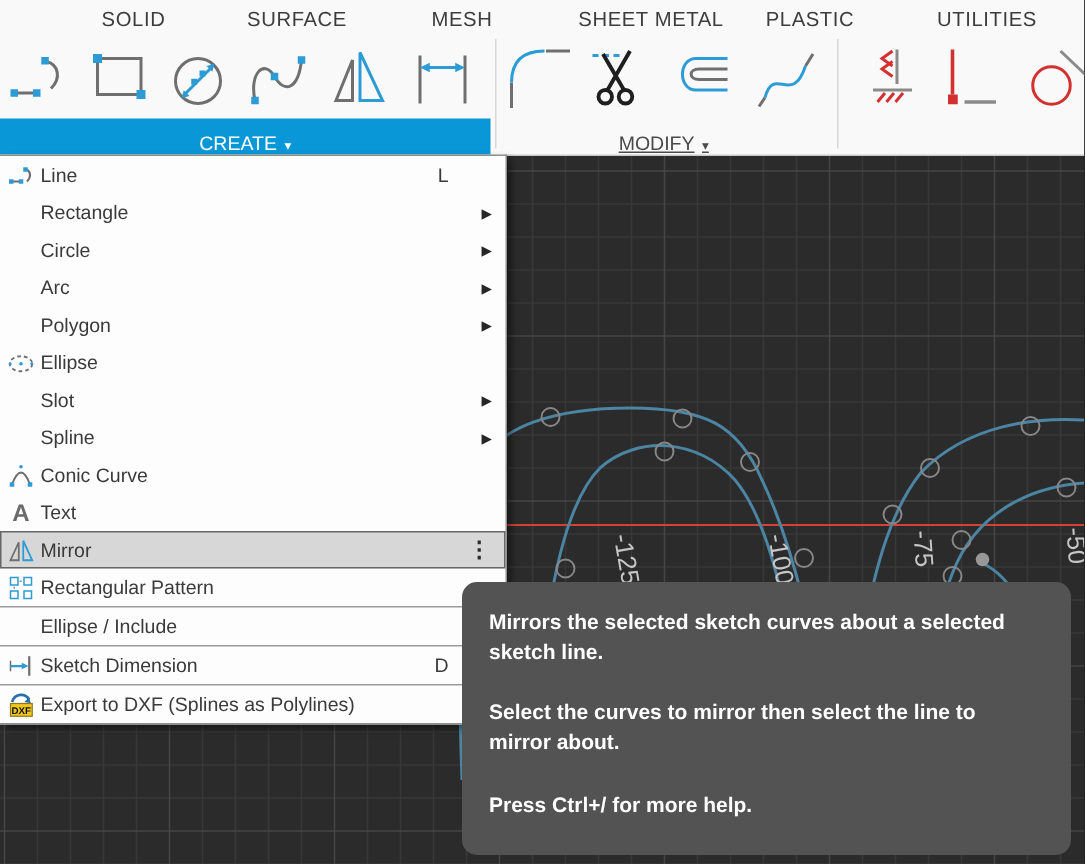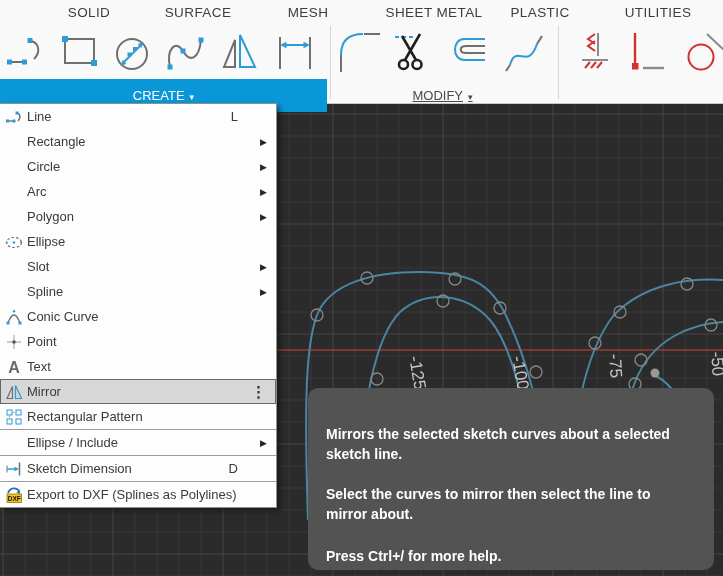--- a/index.html
+++ b/index.html
@@ -31,40 +31,40 @@
   .ribbon-row { position:absolute; top:79px; left:0; width:723px; height:21px; }
   .drop-btn {
     position:absolute; top:0; height:33px; display:flex; align-items:center; justify-content:center;
     font-size:13px; gap:5px; cursor:default;
   }
   #create-btn { left:0; width:327px; background:#0a97d8; color:#fff; }
   #modify-btn { left:327px; width:231px; color:#4a4a4a;text-decoration:underline; }
   .caret { font-size:9px; position:relative; top:1px; }
   
   .menu {
-    position:absolute; left:0; top:103px; width:277px;
+    position:absolute; left:0; top:103px; width:338px;
     background:#fdfdfd; border:1px solid #8f8f8f; border-left:none;
     box-shadow:3px 3px 5px rgba(0,0,0,.45);
   }
   .menu-item {
     position:relative; height:25px; display:flex; align-items:center; cursor:default;
   }
   .menu-item.hl { background:#d7d7d7; outline:1px solid #666; outline-offset:-1px; }
   .mi-icon { width:27px; height:18px; padding-left:5px; flex:0 0 27px; }
   .mi-icon svg { display:block; }
   .mi-label { font-size:13px; color:#3a3a3a; white-space:nowrap; }
   .mi-shortcut { position:absolute; right:38px; font-size:13px; color:#3a3a3a; }
   .mi-arrow { position:absolute; right:9px; font-size:9px; color:#262626; }
   .mi-kebab { position:absolute; right:10px; font-size:15px; font-weight:bold; color:#2e2e2e; line-height:1; }
   .menu-sep { height:1px; background:#9b9b9b; }
   
   .tooltip {
     position:absolute; left:308px; top:388px; width:406px; height:182px;
     background:#535353; border-radius:10px; color:#fff;
-    padding:36px 18px 0 18px; font-size:14px; font-weight:bold; line-height:20px;
+    padding:16px 18px 0 18px; font-size:14px; font-weight:bold; line-height:20px;
   }
   .tt-line { white-space:nowrap; }
   .tt-gap1 { height:20px; } .tt-gap2 { height:22px; }
 </style>
 </head>
 <body>
 
 <div class="screen">
 
   <div id="canvas-wrap">
@@ -288,29 +288,20 @@
             <rect x="1.5" y="13.5" width="3" height="3" fill="#2d9bd5"></rect>
             <rect x="13.5" y="13.5" width="3" height="3" fill="#2d9bd5"></rect>
             <circle cx="9" cy="3.2" r="1.2" fill="#2d9bd5"></circle>
           </svg>
         </span>
         <span class="mi-label">Conic Curve</span>
       </div>
       <div class="menu-item">
         <span class="mi-icon">
           <svg width="18" height="18" viewBox="0 0 18 18">
-            <path d="M9 2 V16 M2 9 H16" stroke="#9a9a9a" stroke-width="1" fill="none"></path>
-            <circle cx="9" cy="9" r="1.8" fill="#555"></circle>
-          </svg>
-        </span>
-        <span class="mi-label">Point</span>
-      </div>
-      <div class="menu-item">
-        <span class="mi-icon">
-          <svg width="18" height="18" viewBox="0 0 18 18">
             <text x="9" y="14.5" text-anchor="middle" font-size="16" font-weight="bold" fill="#6a6a6a" font-family="Liberation Sans, sans-serif">A</text>
           </svg>
         </span>
         <span class="mi-label">Text</span>
       </div>
       <div class="menu-item hl">
         <span class="mi-icon">
           <svg width="18" height="18" viewBox="0 0 18 18">
             <path d="M7.5 3.5 L2 15.5 H7.5 Z" stroke="#6f6f6f" stroke-width="1.2" fill="none"></path>
             <path d="M10.5 2.5 L16.5 15.5 H10.5 Z" stroke="#2d9bd5" stroke-width="1.2" fill="none"></path>

